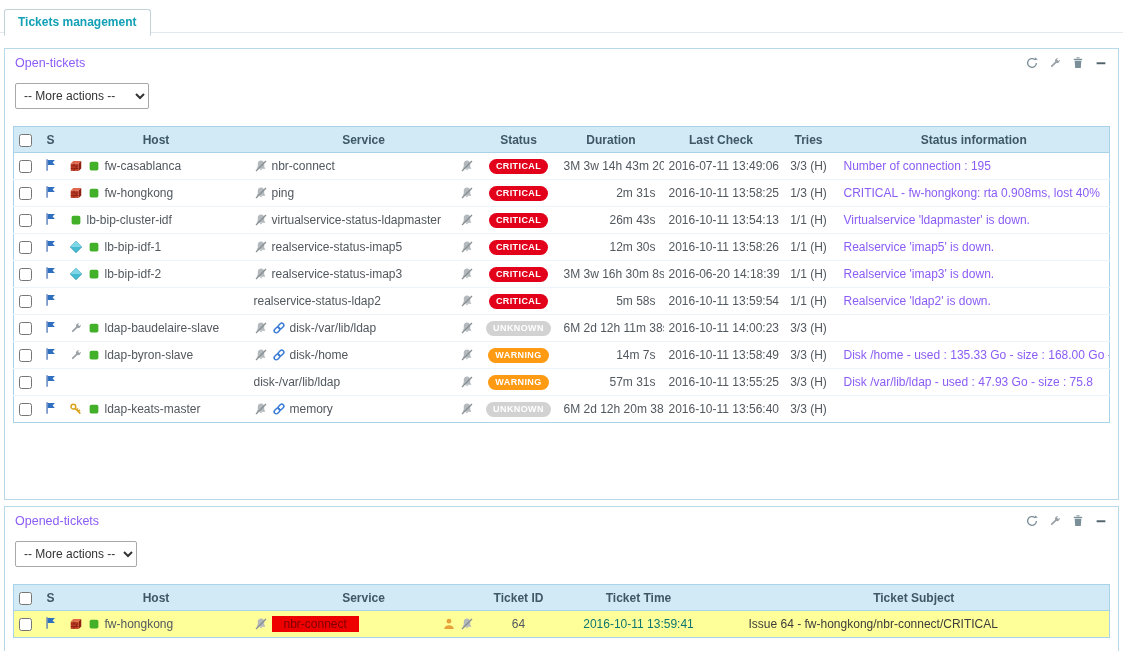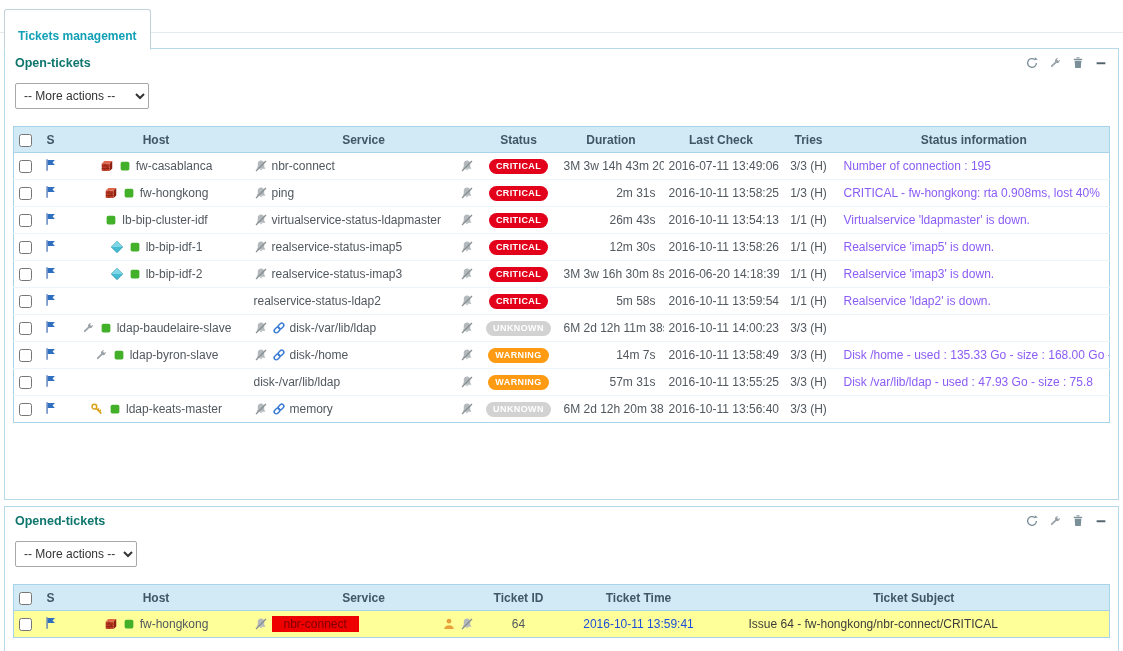--- a/index.html
+++ b/index.html
@@ -6,31 +6,31 @@
   html,body { background:#fff; }
   body {
     width:1123px; height:651px; overflow:hidden;
     font-family:"Liberation Sans", sans-serif;
     font-size:12px; color:#444;
   }
   
   .tabbar { padding:8px 0 0 4px; height:33px; border-bottom:1px solid #e2eaed; }
   .tab {
     display:inline-block; position:relative; top:1px;
-    padding:19px 13px 6px; background:#fff;
+    padding:5px 13px 6px; background:#fff;
     border:1px solid #c2d4d9; border-bottom:1px solid #fff;
     border-radius:3px 3px 0 0;
     color:#12a0b6; font-weight:bold; font-size:12px; cursor:pointer;
   }
   
   .panel { margin:15px 4px 0; border:1px solid #b7d9ea; background:#fff; }
   .panel--open   { padding-bottom:76px; }
   .panel--opened { margin-top:6px; padding-bottom:18px; }
   .panel-head { display:flex; align-items:center; justify-content:space-between; padding:7px 10px 5px; }
-  .panel-title { font-weight:bold; color:#0f766e; font-size:12.5px; }
+  .panel-title { font-weight:normal; color:#8b5cf6; font-size:12.5px; }
   .panel-actions { display:flex; gap:9px; align-items:center; }
   .panel-actions .icon { cursor:pointer; }
   
   .toolbar { position:relative; margin:8px 10px 0; height:27px; }
   select.more-actions {
     height:26px; min-width:134px; font-size:12px; font-family:inherit;
     border:1px solid #a8a8a8; border-radius:2px; background:#fff; color:#333; padding:0 4px;
   }
   .panel--opened select.more-actions { min-width:122px; }
   .pagination { position:absolute; left:352px; top:3px; display:flex; gap:5px; align-items:center; }
@@ -47,26 +47,26 @@
     background:var(--c-header_bg,#d2eaf6); color:#3f5866; font-weight:bold;
     height:26px; text-align:center; border-bottom:1px solid #a9d3e8; padding:0 4px;
     overflow:hidden; white-space:nowrap;
   }
   tbody td {
     height:26px; padding:0 5px; border-bottom:1px solid #eaf4fa;
     color:#51585e; overflow:hidden; white-space:nowrap; vertical-align:middle;
   }
   tbody tr:last-child td { border-bottom:none; }
   .opened-table tbody td { height:27px; }
-  .cellflex { display:flex; align-items:center; gap:4px; height:26px;justify-content:center; }
+  .cellflex { display:flex; align-items:center; gap:4px; height:26px; }
   .ta-c { text-align:center; }
   .ta-r { text-align:right; padding-right:8px; }
   .cell-info { color:#8b5cf6; }
   .cell-subject { padding-left:30px; color:#3c3c3c; }
-  .cell-time-muted { color:#1d4ed8; }
+  .cell-time-muted { color:#0f766e; }
   .spacer { flex:1; }
   .link { cursor:pointer; }
   input[type=checkbox] { width:13px; height:13px; margin:0; vertical-align:middle; cursor:pointer; }
   
   .icon { display:inline-flex; width:14px; height:14px; flex:none; align-items:center; justify-content:center; }
   .icon svg { width:14px; height:14px; display:block; }
   
   .badge {
     display:inline-block; min-width:56px; padding:3px 7px; border-radius:9px;
     font-size:9px; font-weight:bold; color:#fff; letter-spacing:.4px; text-align:right; line-height:1;

